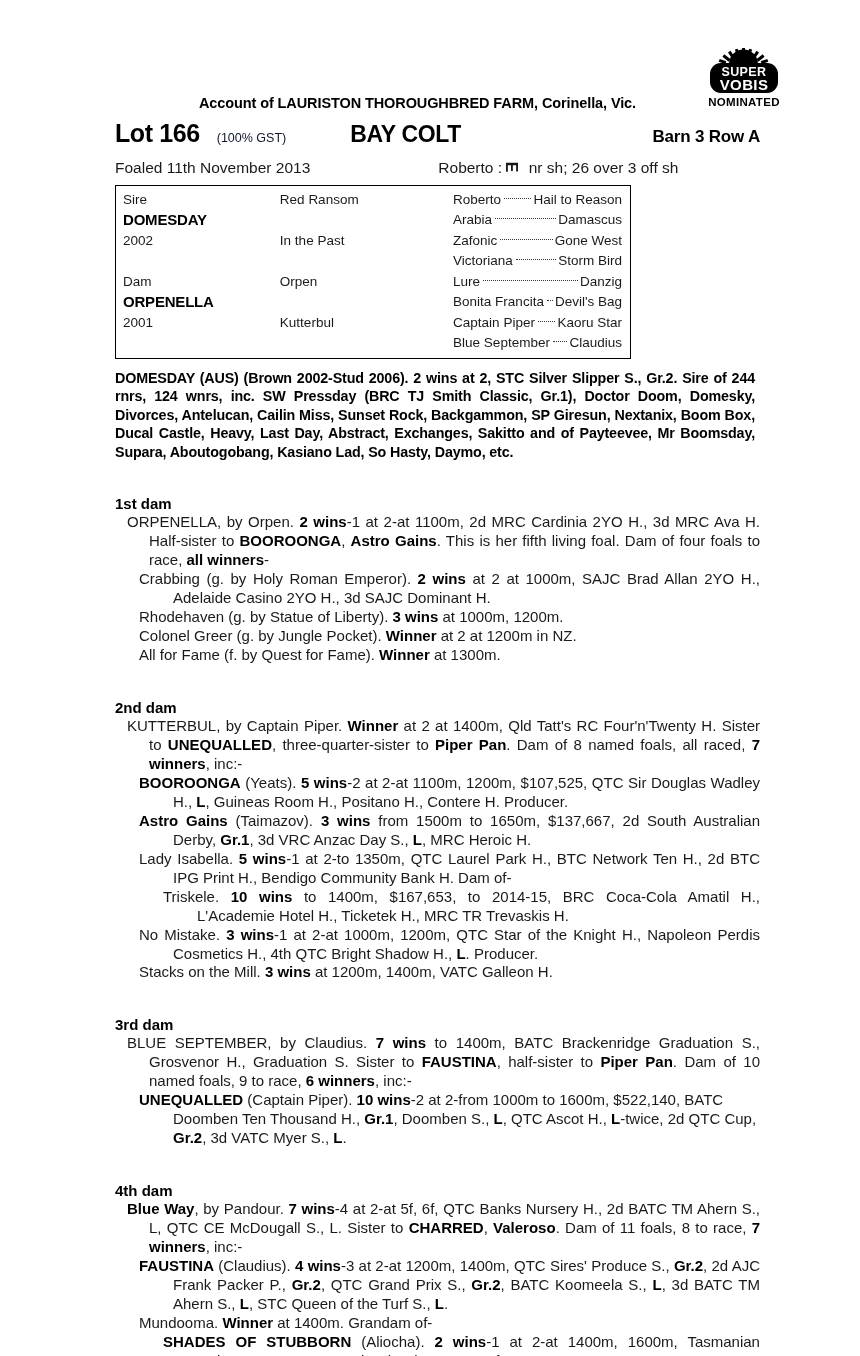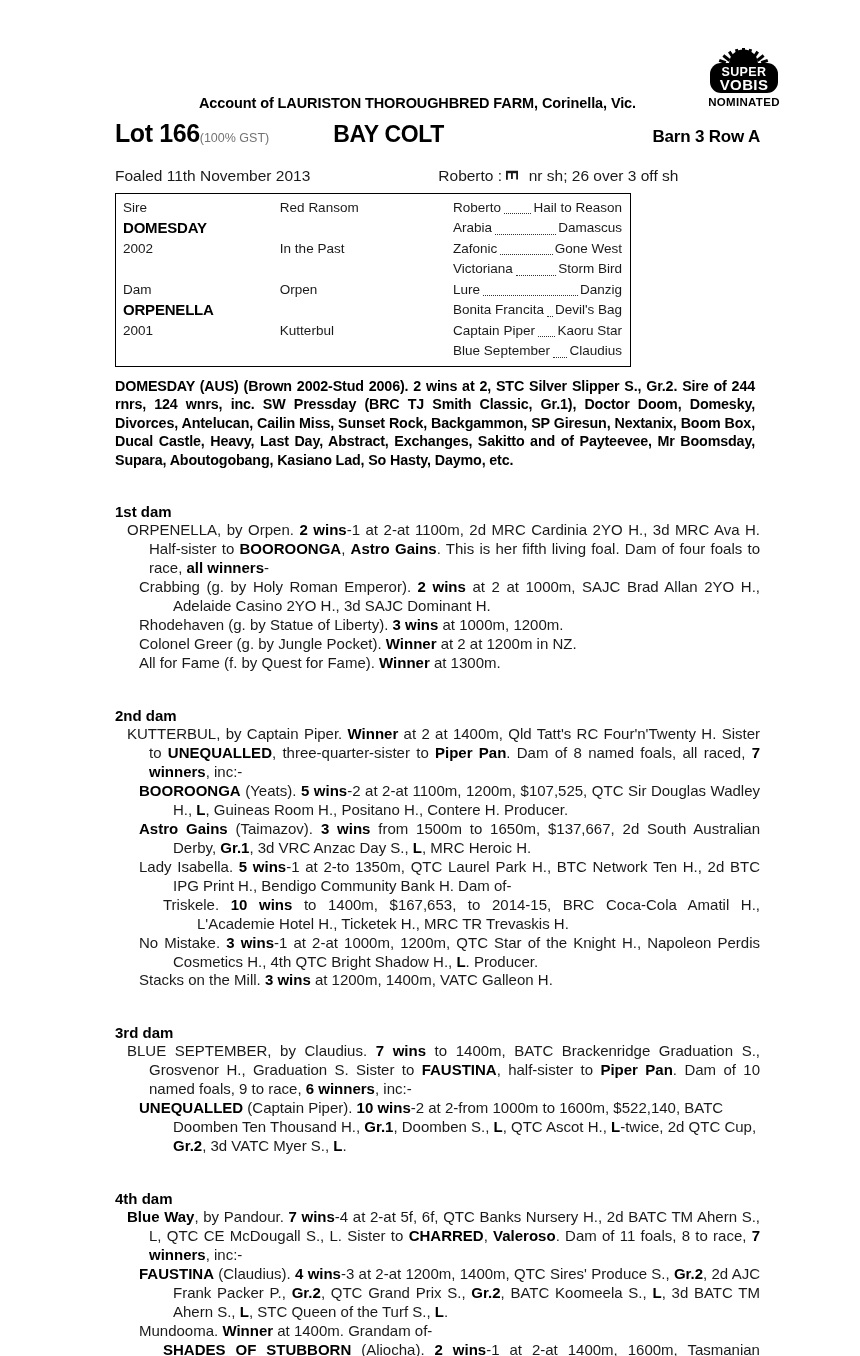--- a/index.html
+++ b/index.html
@@ -53,41 +53,41 @@
     margin-top: 7px;
     height: 28px;
   }
   .lot-no {
     font-size: 25px;
     font-weight: bold;
     letter-spacing: -0.4px;
   }
   .gst {
     font-size: 12.5px;
-    margin-left: 0;
-    color: #737373;
+    margin-left: 17px;
+    color: #0f172a;
   }
   .colt-title {
     font-size: 23px;
     font-weight: bold;
     letter-spacing: -0.3px;
     margin-left: 64px;
   }
   .barn {
     font-size: 17px;
     font-weight: bold;
     margin-left: auto;
     letter-spacing: -0.2px;
   }
 
   .foaled-row {
     display: flex;
     align-items: baseline;
     font-size: 15.5px;
-    margin-top: 20px;
+    margin-top: 12px;
     color: #1a1a1a;
   }
   .branded-block {
     margin-left: 128px;
     display: flex;
     align-items: baseline;
   }
   .brand-glyph {
     display: inline-block;
     font-weight: bold;
@@ -127,21 +127,21 @@
   }
   .ped-line {
     height: 20.5px;
     line-height: 20.5px;
     white-space: nowrap;
     overflow: hidden;
   }
   .ped-line.b { font-weight: bold; font-size: 15px; letter-spacing: -0.2px; color:#000; }
   .gp {
     display: flex;
-    align-items: flex-end;
+    align-items: center;
     height: 20.5px;
     line-height: 20.5px;
     white-space: nowrap;
   }
   .gp .dots {
     flex: 1;
     border-bottom: 1.4px dotted #333;
     margin: 0 2px 4px 3px;
     min-width: 6px;
   }

